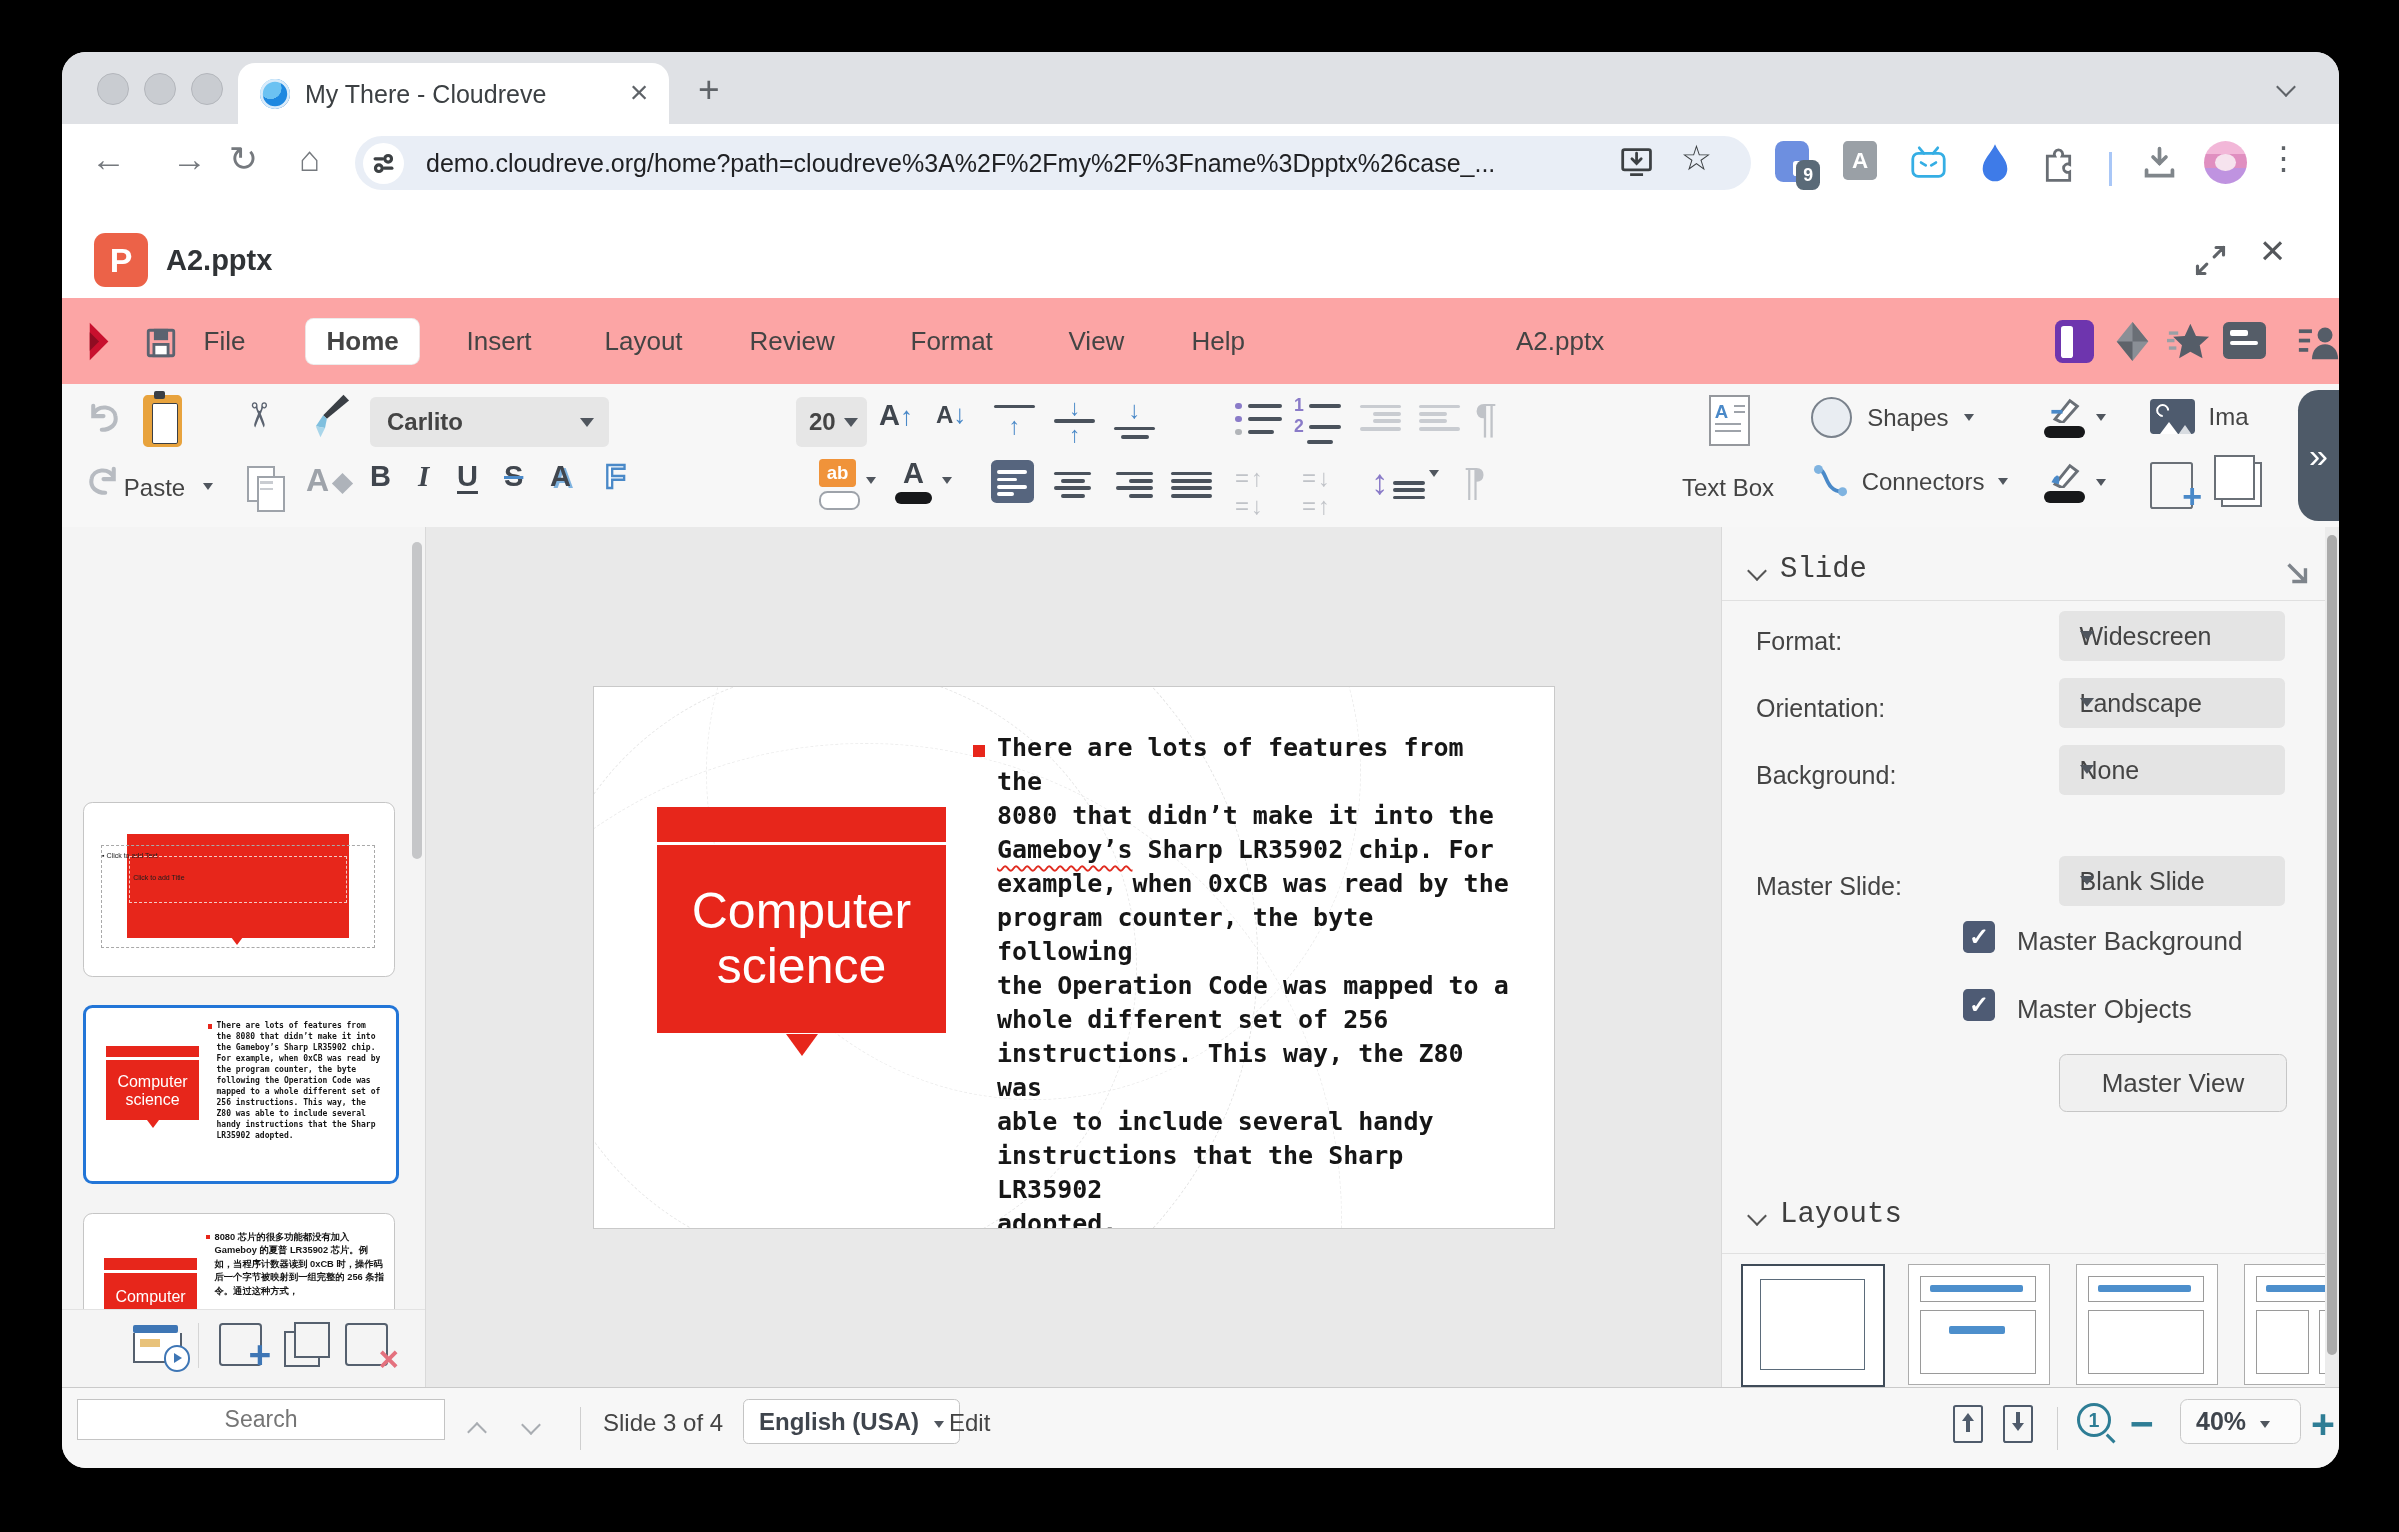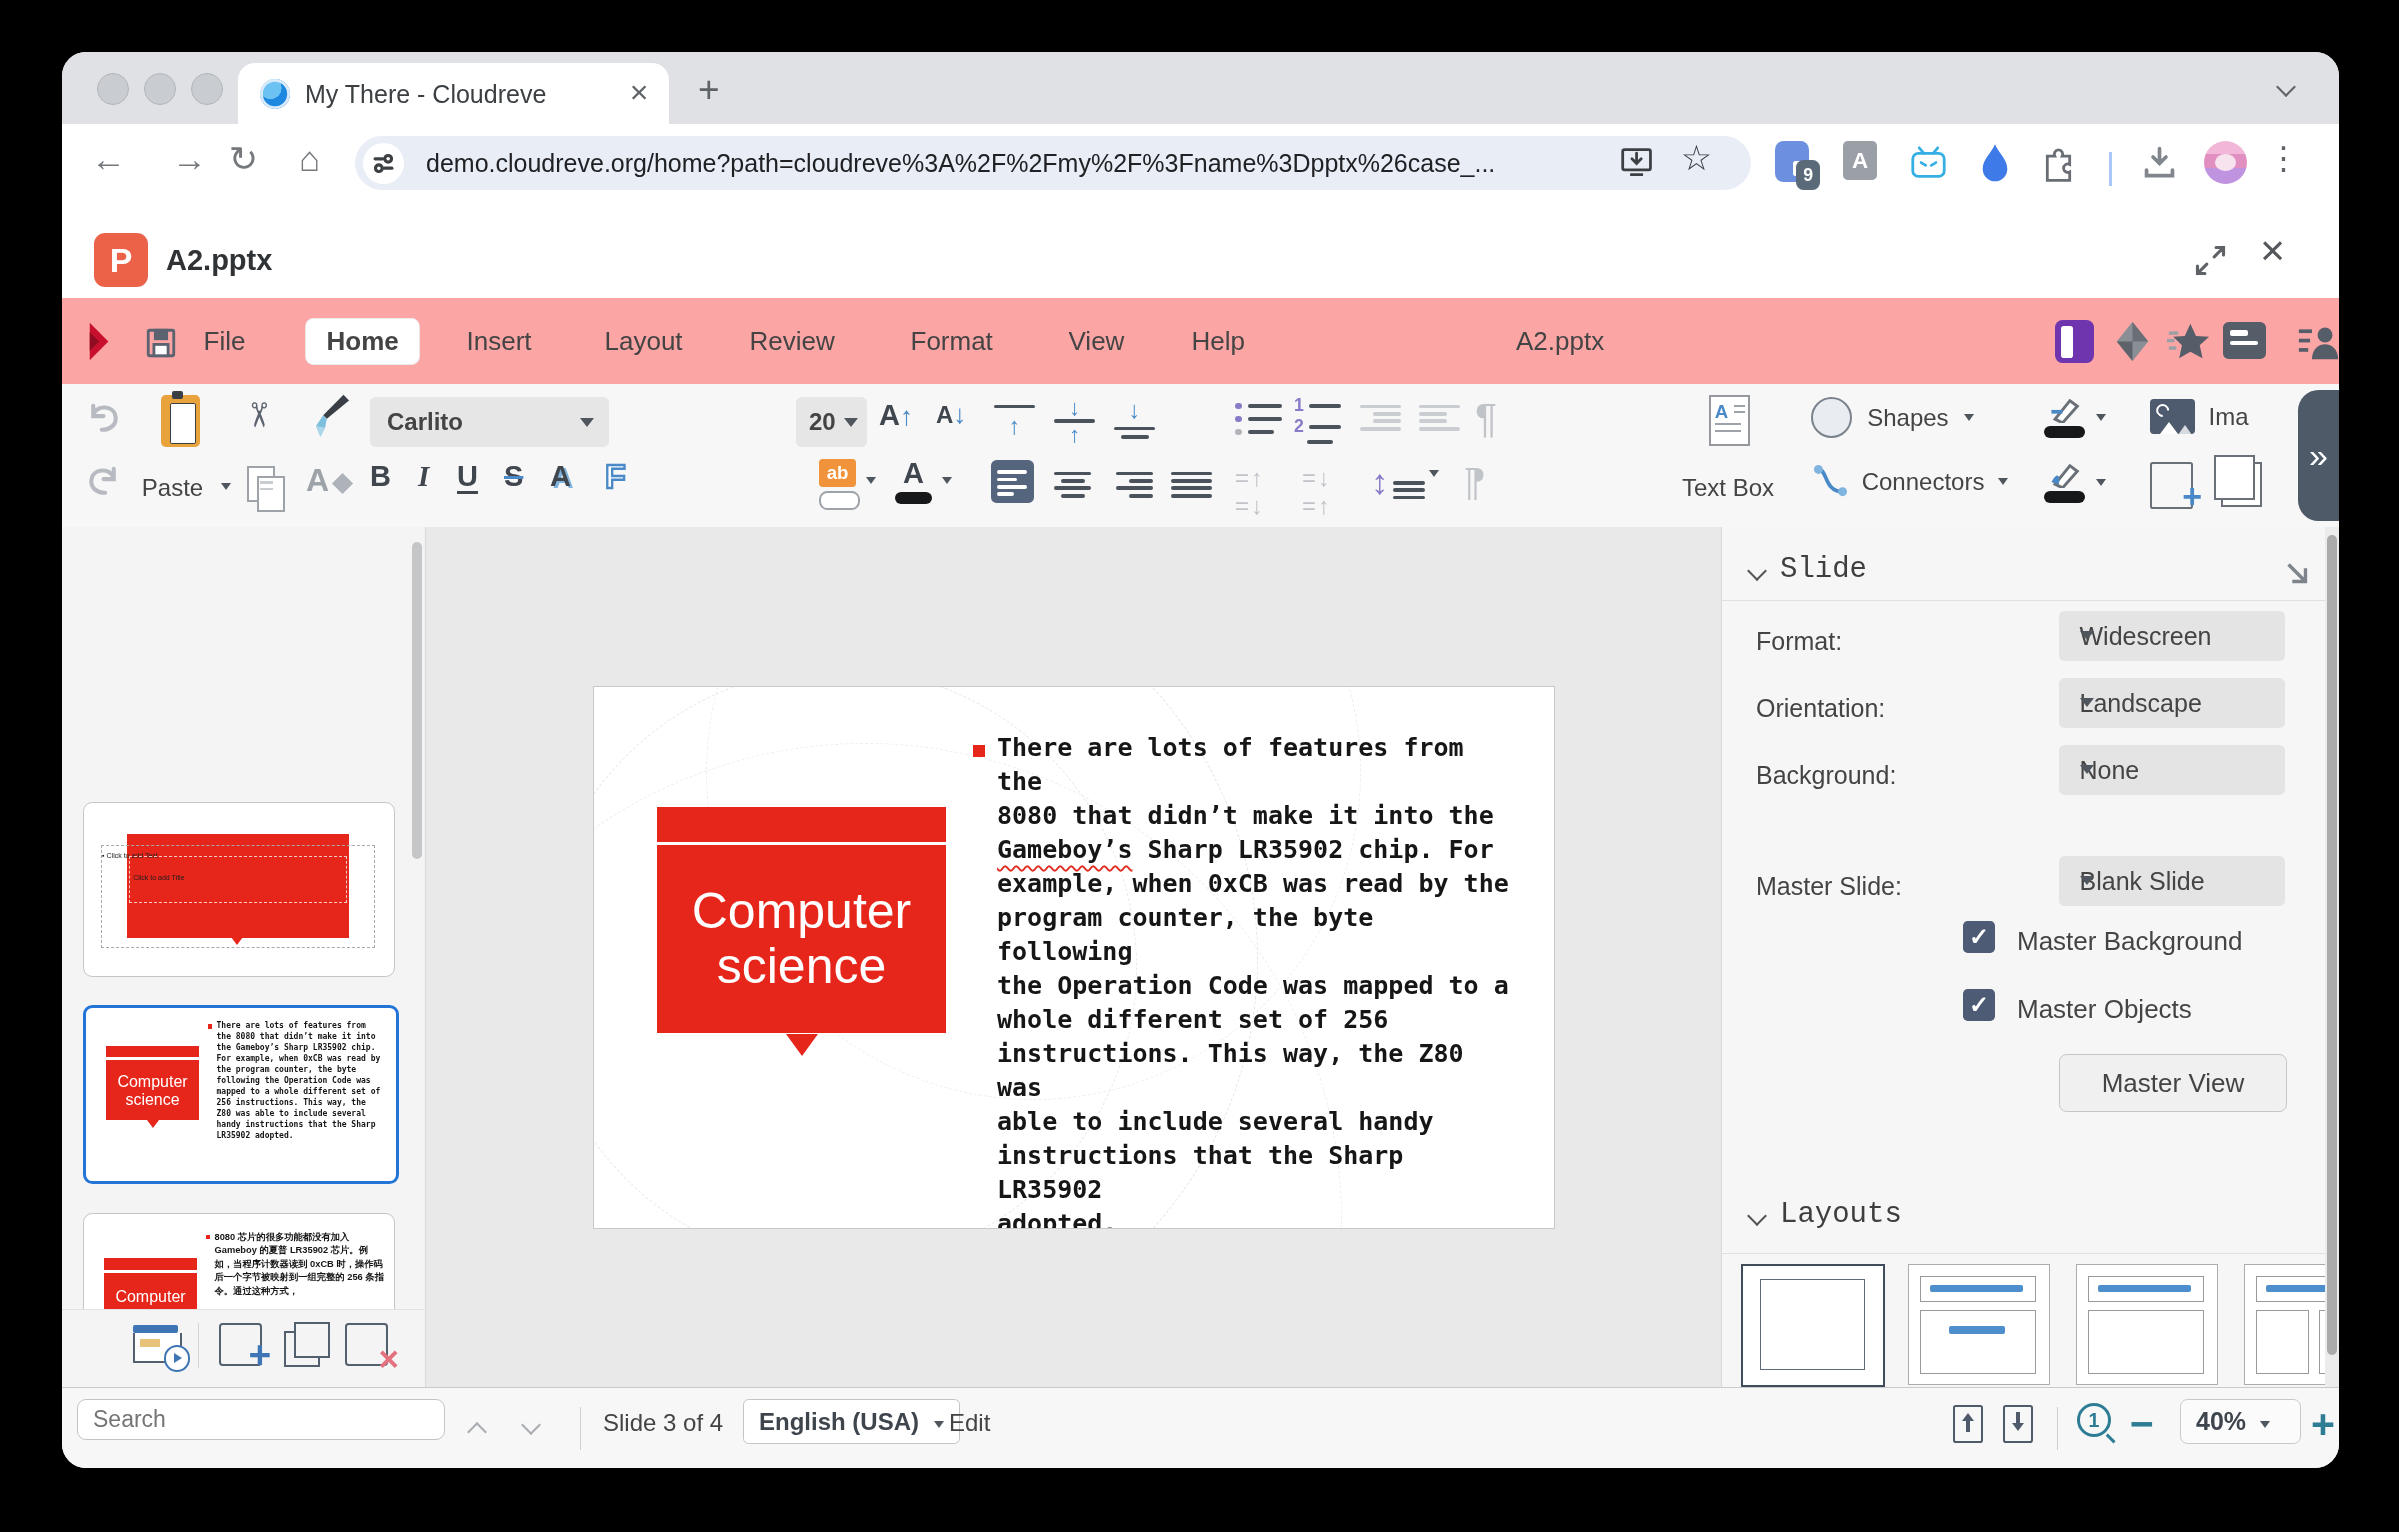--- a/index.html
+++ b/index.html
@@ -74,21 +74,21 @@
   .lcard{position:absolute;top:1213px;width:140px;height:119px;background:#fff;border:1.9px solid #ACACAC;}
   .lcard.sel{border:2.8px solid #404C59;}
   .lbox{position:absolute;border:1.9px solid #9A9A9A;}
   .bluebar{position:absolute;background:#4D8FCC;height:7.5px;border-radius:1.9px;}
   .sbscroll{position:absolute;right:0;top:0;width:14px;height:860px;background:#ECECEC;}
   .sbscroll i{position:absolute;left:1.9px;top:7.5px;width:10.3px;height:820px;background:#ABABAB;border-radius:5.6px;}
   
   .statusbar{position:absolute;left:0;top:1335px;width:100%;height:81px;background:#F7F7F7;border-top:0.9px solid #CACACA;}
   .sb-text{position:absolute;top:20.5px;font-size:24px;color:#444;}
   .vdiv{position:absolute;top:18.6px;width:0.9px;height:43px;background:#CFCFCF;}
-  input.search{position:absolute;left:15px;top:11.2px;width:336px;height:39px;border:0.9px solid #C4C4C4;border-radius:9px;font-size:23px;padding:0 15px;color:#333;font-family:"Liberation Sans",sans-serif;background:#fff;outline:none;}
+  input.search{position:absolute;left:15px;top:11.2px;width:336px;height:39px;border:0.9px solid #C4C4C4;border-radius:0;font-size:23px;padding:0 15px;color:#333;font-family:"Liberation Sans",sans-serif;background:#fff;outline:none;text-align:center;}
   .teal{color:#2E7D95;}
   .docico{width:26px;height:34px;border:2.8px solid #4F5B6B;border-radius:2.8px;position:relative;}
 </style>
 </head>
 <body>
 
 <div class="window">
 
   <div class="tabstrip">
     <div class="light" style="left:35px"></div>
@@ -260,21 +260,21 @@
       <svg width="41" height="41" viewBox="0 0 24 24">
           <path d="M6 4 v6 h6 M6 9 C9 3 18 4 19 10 C20 15 16 18 11 18" stroke="#B7BBC1" stroke-width="2.4" fill="none" stroke-linecap="round"></path>
         </svg>
     </div>
     <div class="abs" style="left:20.5px;top:78px">
       <svg width="41" height="41" viewBox="0 0 24 24" style="transform:scaleX(-1)">
           <path d="M6 4 v6 h6 M6 9 C9 3 18 4 19 10 C20 15 16 18 11 18" stroke="#B7BBC1" stroke-width="2.4" fill="none" stroke-linecap="round"></path>
         </svg>
     </div>
 
-    <div class="abs" style="left:62px;top:7.5px;width:112px;height:129px">
+    <div class="abs" style="left:44px;top:7.5px;width:112px;height:129px">
       <div class="abs" style="left:37px;top:3.7px;width:35px;height:48px;border:2.8px solid #E8A33D;border-radius:4.7px;background:#E8A33D">
         <div style="position:absolute;left:9.3px;top:-6.5px;width:11.2px;height:8.4px;background:#3A3F45;border-radius:1.9px"></div>
         <div style="position:absolute;left:6.5px;top:5.6px;width:24px;height:39px;background:#fff;border:1.9px solid #3A3F45;border-radius:1.9px"></div>
       </div>
       <div class="abs tb-label" style="left:0;top:82px;width:97px;text-align:center">Paste</div>
       <span class="tri sm abs" style="left:97px;top:91px"></span>
     </div>
     <div class="abs" style="left:183px;top:11.2px;font-size:34px;color:#5B6370;transform:rotate(90deg)">✂</div>
     <div class="abs" style="left:185px;top:82px;width:24px;height:32px;border:2.8px solid #9EA3AA;background:#fff">
       <div style="position:absolute;left:7.5px;top:7.5px;width:24px;height:32px;border:2.8px solid #9EA3AA;background:#fff"></div>

